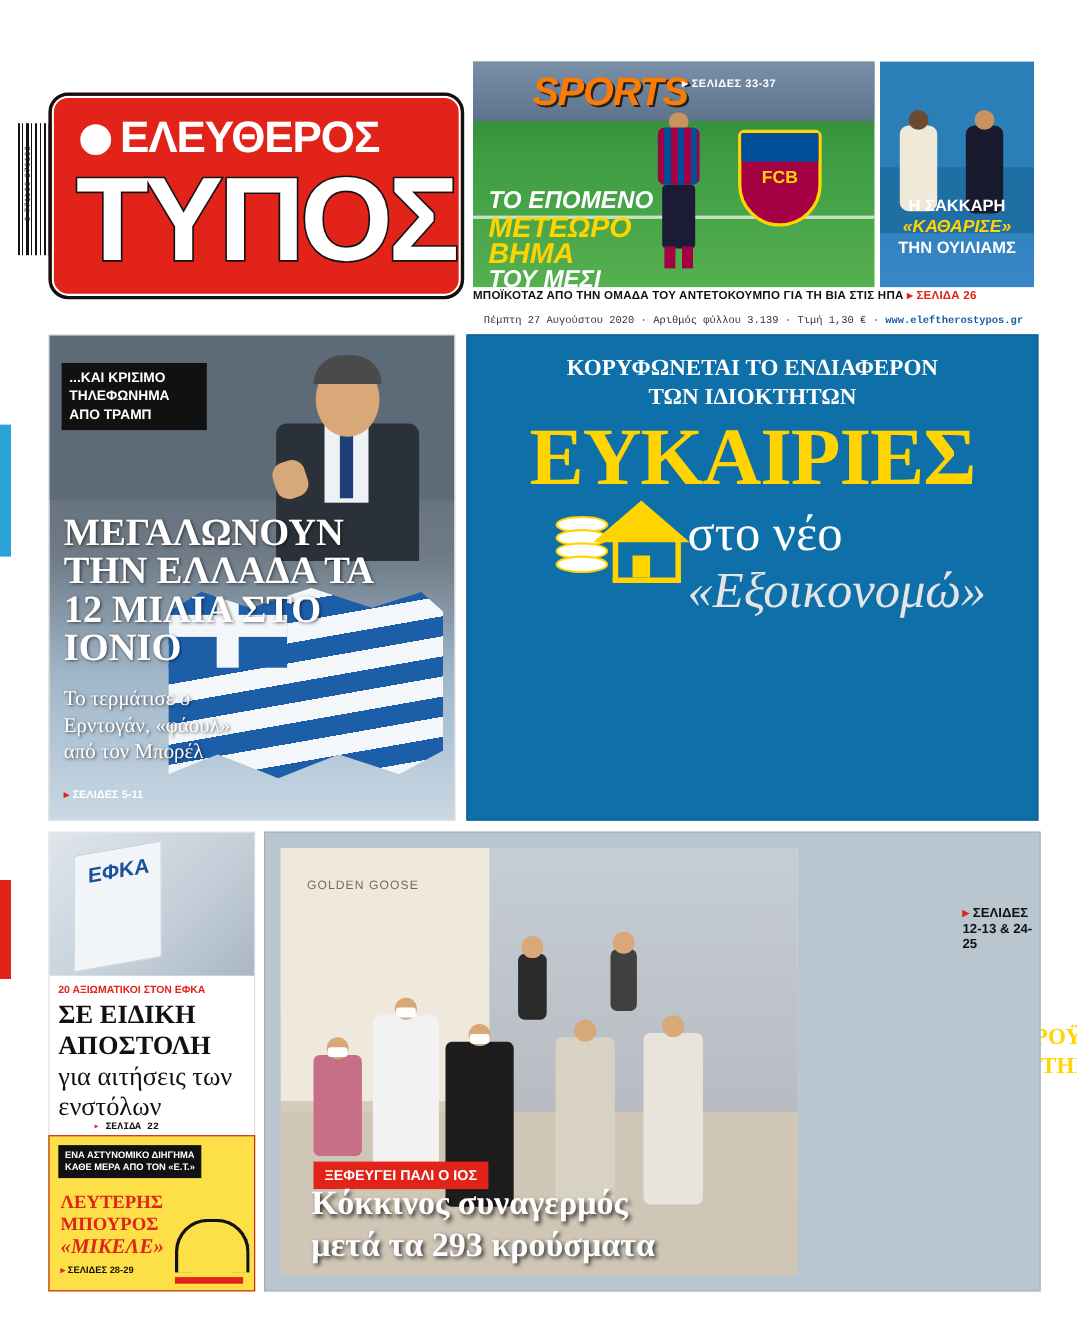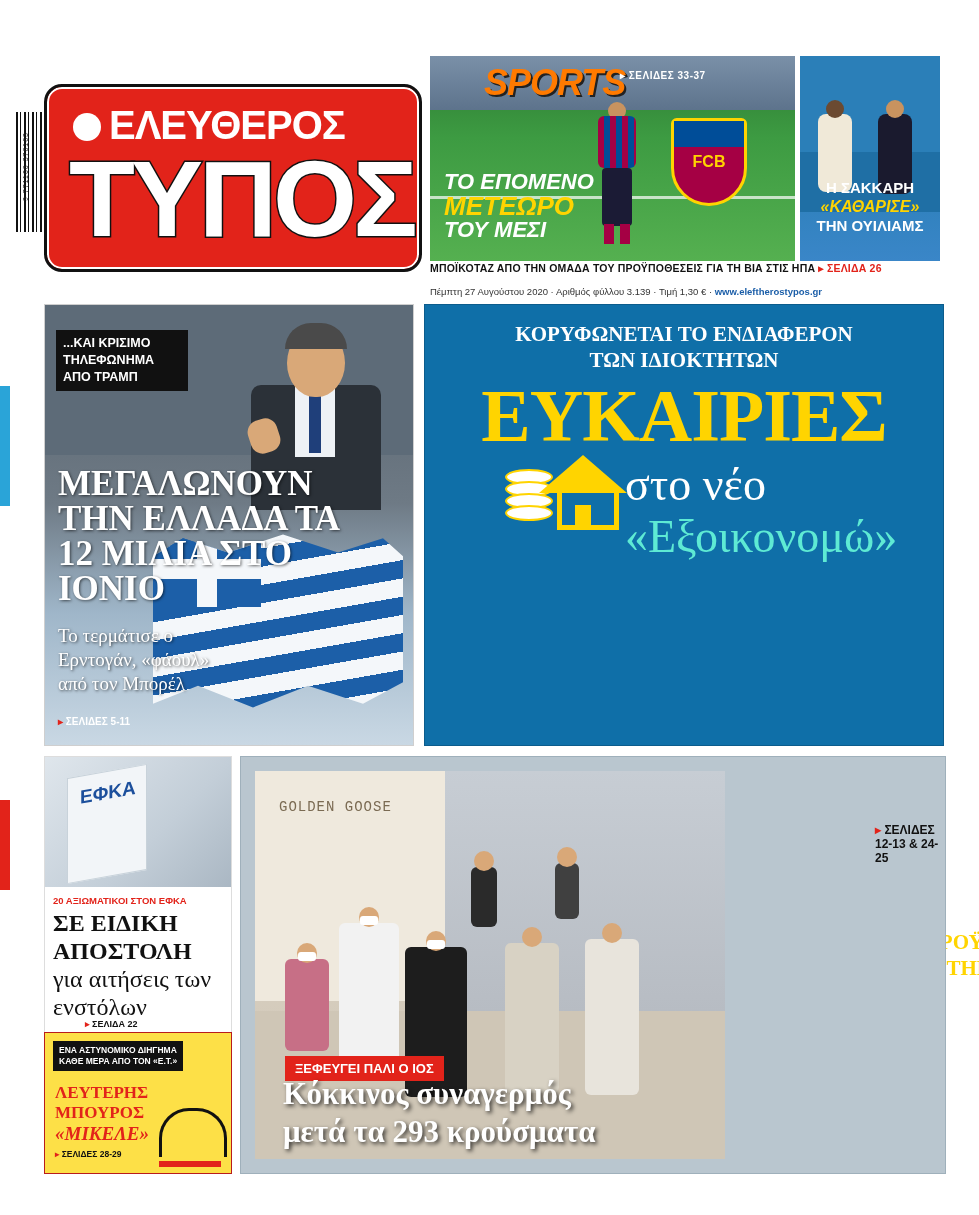--- a/index.html
+++ b/index.html
@@ -67,22 +67,22 @@
   .tennis-cap{position:absolute;left:800px;top:178px;width:140px;text-align:center;
     font-family:"Liberation Sans",sans-serif;font-weight:bold;line-height:19px;}
   .tennis-cap .l1{color:#fff;font-size:15px;display:block;}
   .tennis-cap .l2{color:#ffd400;font-size:16px;font-style:italic;display:block;}
   .tennis-cap .l3{color:#fff;font-size:15px;display:block;}
 
   .sports-foot{position:absolute;left:430px;top:262px;width:510px;
     font-family:"Liberation Sans",sans-serif;font-size:10.5px;font-weight:bold;color:#111;letter-spacing:.2px;}
   .sports-foot .pg{color:#e2231a;}
 
-  .dateline{position:absolute;left:430px;top:286px;width:510px;text-align:left;
-    font-family:Liberation Sans, sans-serif;font-size:9.5px;color:#333;}
+  .dateline{position:absolute;left:430px;top:286px;width:510px;text-align:center;
+    font-family:Liberation Mono, monospace;font-size:9.5px;color:#333;}
   .dateline b{color:#1b5ea8;}
 
   
   .lead{position:absolute;left:44px;top:304px;width:368px;height:440px;overflow:hidden;
     background:linear-gradient(180deg,#55606b 0%,#6e7a85 45%,#9fb6c9 70%,#c9d8e4 100%);
     border:1px solid #cfcfcf;}
   .lead .wall{position:absolute;left:0;top:0;width:100%;height:150px;background:#5d6b78;}
   .lead .man{position:absolute;left:196px;top:18px;width:150px;height:185px;}
   .lead .man .suit{position:absolute;left:10px;top:62px;width:130px;height:125px;background:#2b3138;border-radius:10px 10px 0 0;}
   .lead .man .shirt{position:absolute;left:54px;top:64px;width:40px;height:70px;background:#eef2f6;}
@@ -110,21 +110,21 @@
 
   
   .promo{position:absolute;left:424px;top:304px;width:518px;height:440px;background:#0f6fa8;
     border:1px solid #0c5c8c;}
   .promo-top{position:absolute;left:0;top:16px;width:100%;text-align:center;color:#fff;
     font-family:"Liberation Serif",serif;font-weight:bold;font-size:21px;line-height:26px;}
   .promo-big{position:absolute;left:0;top:74px;width:100%;text-align:center;color:#ffd400;
     font-family:"Liberation Serif",serif;font-weight:bold;font-size:74px;line-height:74px;letter-spacing:-1px;}
   .promo-mid{position:absolute;left:200px;top:154px;width:318px;color:#fff;
     font-family:"Liberation Serif",serif;font-size:46px;line-height:52px;}
-  .promo-mid .l2{color:#5eead4;}
+  .promo-mid .l2{color:#e5e5e5;font-style:italic;}
   .icon-house{position:absolute;left:80px;top:150px;width:120px;height:72px;}
   .icon-house .roof{position:absolute;left:34px;top:0;width:0;height:0;
     border-left:44px solid transparent;border-right:44px solid transparent;border-bottom:38px solid #ffd400;}
   .icon-house .body{position:absolute;left:52px;top:36px;width:52px;height:34px;border:5px solid #ffd400;border-top:0;}
   .icon-house .door{position:absolute;left:70px;top:50px;width:16px;height:20px;background:#ffd400;}
   .icon-coins{position:absolute;left:0px;top:14px;width:46px;height:56px;}
   .icon-coins .c{position:absolute;left:0;width:44px;height:12px;border-radius:50%;background:#fff;border:2px solid #ffd400;}
   .promo-note{position:absolute;left:454px;top:600px;font-family:"Liberation Sans",sans-serif;
     font-size:11px;font-weight:bold;color:#fff;}
   .promo-note .ar{color:#ffd400;}
@@ -138,21 +138,21 @@
     background:linear-gradient(135deg,#dfe6ec 0%,#c3ced8 60%,#aab7c3 100%);}
   .efka .img .sign{position:absolute;left:22px;top:14px;width:78px;height:104px;background:#f2f5f8;
     transform:skewY(-10deg);border:1px solid #c8d2da;}
   .efka .img .sign span{display:block;margin:10px 0 0 12px;font-family:"Liberation Sans",sans-serif;
     font-weight:bold;font-size:19px;color:#1c4f9c;line-height:22px;}
   .efka .kick{position:absolute;left:8px;top:138px;width:170px;color:#e2231a;
     font-family:"Liberation Sans",sans-serif;font-size:9.5px;font-weight:bold;}
   .efka .hd{position:absolute;left:8px;top:152px;width:172px;color:#111;
     font-family:"Liberation Serif",serif;font-weight:bold;font-size:24px;line-height:28px;}
   .efka .hd .thin{font-weight:normal;}
-  .efka .pg{position:absolute;left:40px;top:262px;color:#111;font-family:Liberation Sans, sans-serif;
+  .efka .pg{position:absolute;left:40px;top:262px;color:#111;font-family:Liberation Mono, monospace;
     font-size:9px;font-weight:bold;}
   .efka .pg .ar{color:#e2231a;}
 
   .novel{position:absolute;left:44px;top:1032px;width:186px;height:140px;background:#fde047;border:1px solid #b91c1c;}
   .novel .tag{position:absolute;left:8px;top:8px;background:#111;color:#fff;padding:4px 6px;
     font-family:"Liberation Sans",sans-serif;font-size:8.5px;font-weight:bold;line-height:11px;}
   .novel .nm{position:absolute;left:10px;top:50px;width:170px;color:#e2231a;
     font-family:"Liberation Serif",serif;font-weight:bold;font-size:17px;line-height:20px;}
   .novel .ti{position:absolute;left:10px;top:90px;color:#e2231a;font-family:"Liberation Serif",serif;
     font-style:italic;font-weight:bold;font-size:19px;}
@@ -162,22 +162,22 @@
   .novel .art{position:absolute;right:10px;bottom:6px;width:62px;height:58px;}
   .novel .art .arch{position:absolute;left:0;bottom:10px;width:62px;height:46px;border:3px solid #111;
     border-bottom:0;border-radius:30px 30px 0 0;}
   .novel .art .base{position:absolute;left:0;bottom:0;width:62px;height:6px;background:#e2231a;}
 
   
   .covid{position:absolute;left:240px;top:756px;width:704px;height:416px;background:#b9c6cf;border:1px solid #9fb0bb;}
   .covid .photo{position:absolute;left:14px;top:14px;width:470px;height:388px;overflow:hidden;
     background:linear-gradient(180deg,#e8e2d6 0%,#d8cfc0 40%,#cfc6b6 100%);}
   .covid .photo .shopfront{position:absolute;left:0;top:0;width:190px;height:230px;background:#efe9dd;}
-  .covid .photo .brand{position:absolute;left:24px;top:28px;font-family:Liberation Mono, monospace;
-    font-size:14px;color:#7a6a52;letter-spacing:1px;}
+  .covid .photo .brand{position:absolute;left:24px;top:28px;font-family:Liberation Sans, sans-serif;
+    font-size:11px;color:#7a6a52;letter-spacing:1px;}
   .covid .photo .alley{position:absolute;left:190px;top:0;width:280px;height:240px;
     background:linear-gradient(180deg,#c7cdd4 0%,#b7bcc3 100%);}
   .covid .photo .ground{position:absolute;left:0;top:240px;width:100%;height:148px;background:#cfc6b6;}
   .pp{position:absolute;border-radius:6px;}
   .pp .hd{position:absolute;left:50%;transform:translateX(-50%);top:-16px;width:20px;height:20px;
     border-radius:50%;background:#d9a878;}
   .pp .mask{position:absolute;left:50%;transform:translateX(-50%);top:-7px;width:18px;height:9px;
     border-radius:3px;background:#fff;}
   .covid .cap{position:absolute;left:30px;bottom:78px;background:#e2231a;color:#fff;padding:5px 10px;
     font-family:"Liberation Sans",sans-serif;font-weight:bold;font-size:13px;}
@@ -220,40 +220,41 @@
     <div class="crest">
       <div class="top"></div>
       <div class="fcb">FCB</div>
     </div>
   </div>
   <div class="sports-title">SPORTS</div>
   <div class="sports-pages">▸ ΣΕΛΙΔΕΣ 33-37</div>
   <div class="sports-kicker">
     <span class="w">ΤΟ ΕΠΟΜΕΝΟ</span>
     <span class="y">ΜΕΤΕΩΡΟ</span>
+    <span class="y">ΒΗΜΑ</span>
     <span class="w">ΤΟΥ ΜΕΣΙ</span>
   </div>
 
   <div class="tennis">
     <div class="court"></div>
     <div class="p1">
         <div class="h"></div>
       </div>
     <div class="p2">
         <div class="h"></div>
       </div>
   </div>
   <div class="tennis-cap">
     <span class="l1">Η ΣΑΚΚΑΡΗ</span>
     <span class="l2">«ΚΑΘΑΡΙΣΕ»</span>
     <span class="l3">ΤΗΝ ΟΥΙΛΙΑΜΣ</span>
   </div>
 
   <div class="sports-foot">
-    <span>ΜΠΟΪΚΟΤΑΖ ΑΠΟ ΤΗΝ ΟΜΑΔΑ ΤΟΥ ΠΡΟΫΠΟΘΕΣΕΙΣ ΓΙΑ ΤΗ ΒΙΑ ΣΤΙΣ ΗΠΑ</span>
+    <span>ΜΠΟΪΚΟΤΑΖ ΑΠΟ ΤΗΝ ΟΜΑΔΑ ΤΟΥ ΑΝΤΕΤΟΚΟΥΜΠΟ ΓΙΑ ΤΗ ΒΙΑ ΣΤΙΣ ΗΠΑ</span>
     <span class="pg">▸ ΣΕΛΙΔΑ 26</span>
   </div>
 
   <div class="dateline">
     <span>Πέμπτη 27 Αυγούστου 2020 · Αριθμός φύλλου 3.139 · Τιμή 1,30 € ·</span>
     <b>www.eleftherostypos.gr</b>
   </div>
 
   <div class="lead">
     <div class="wall"></div>

